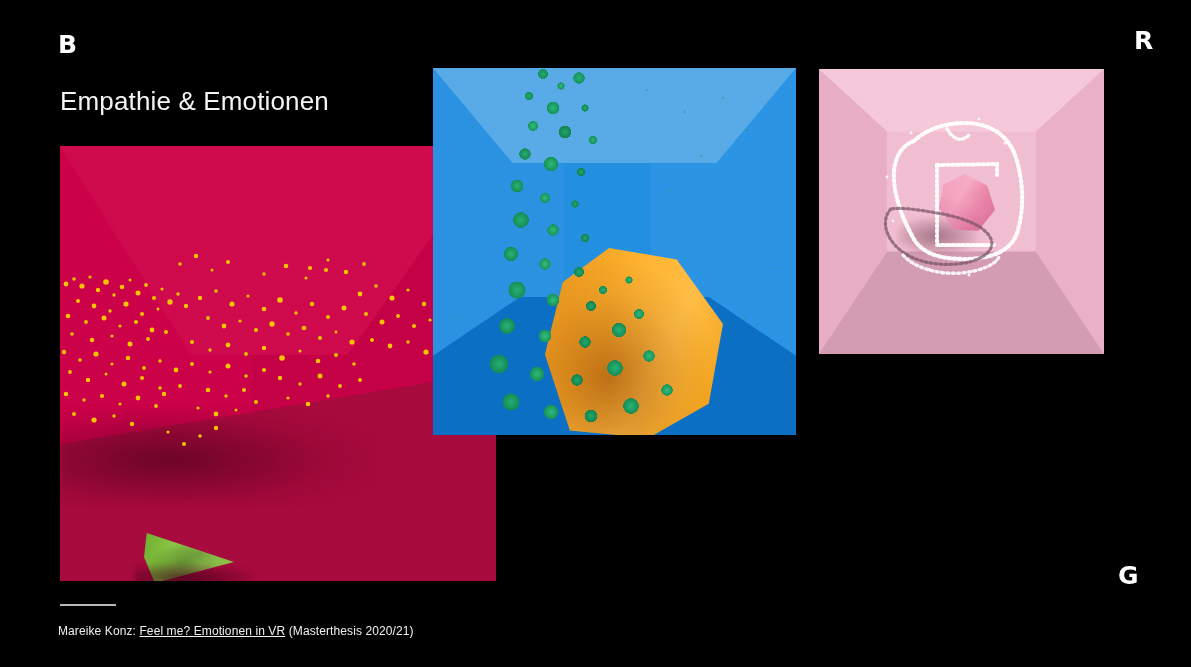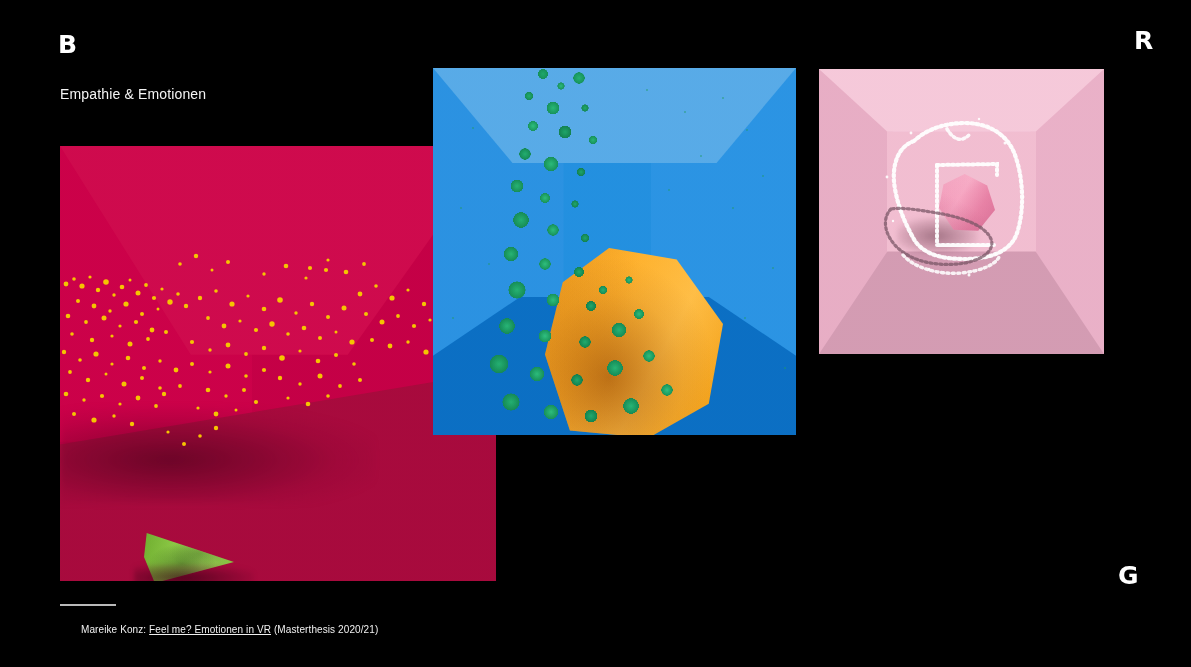--- a/index.html
+++ b/index.html
@@ -31,44 +31,44 @@
   }
   #mark-b { left: 58px;  top: 32px;  font-size: 25px; }
   #mark-r { left: 1134px; top: 28px; font-size: 25px; }
   #mark-g { left: 1118px; top: 563px; font-size: 25px; }
 
   
   .caption {
     position: absolute;
     font-family: "Liberation Sans", sans-serif;
     font-weight: 400;
-    font-size: 14px;
+    font-size: 26px;
     color: #f4f4f4;
     letter-spacing: 0.15px;
     line-height: 1.2;
     white-space: nowrap;
   }
   #caption-left   { left: 60px;  top: 86px; }
   #caption-middle { left: 515px; top: 464px; }
 
   
   #footer-rule {
     position: absolute;
     left: 60px;
     top: 604px;
     width: 56px;
     height: 2px;
     background: #b9b9b9;
   }
   #footnote {
     position: absolute;
-    left: 81px;
+    left: 58px;
     top: 624px;
     font-family: "Liberation Sans", sans-serif;
-    font-size: 10px;
+    font-size: 12px;
     color: #f0f0f0;
     white-space: nowrap;
     letter-spacing: 0.1px;
   }
   #footnote .link { text-decoration: underline; }
 
   
   .figure { position: absolute; overflow: hidden; }
 
   

